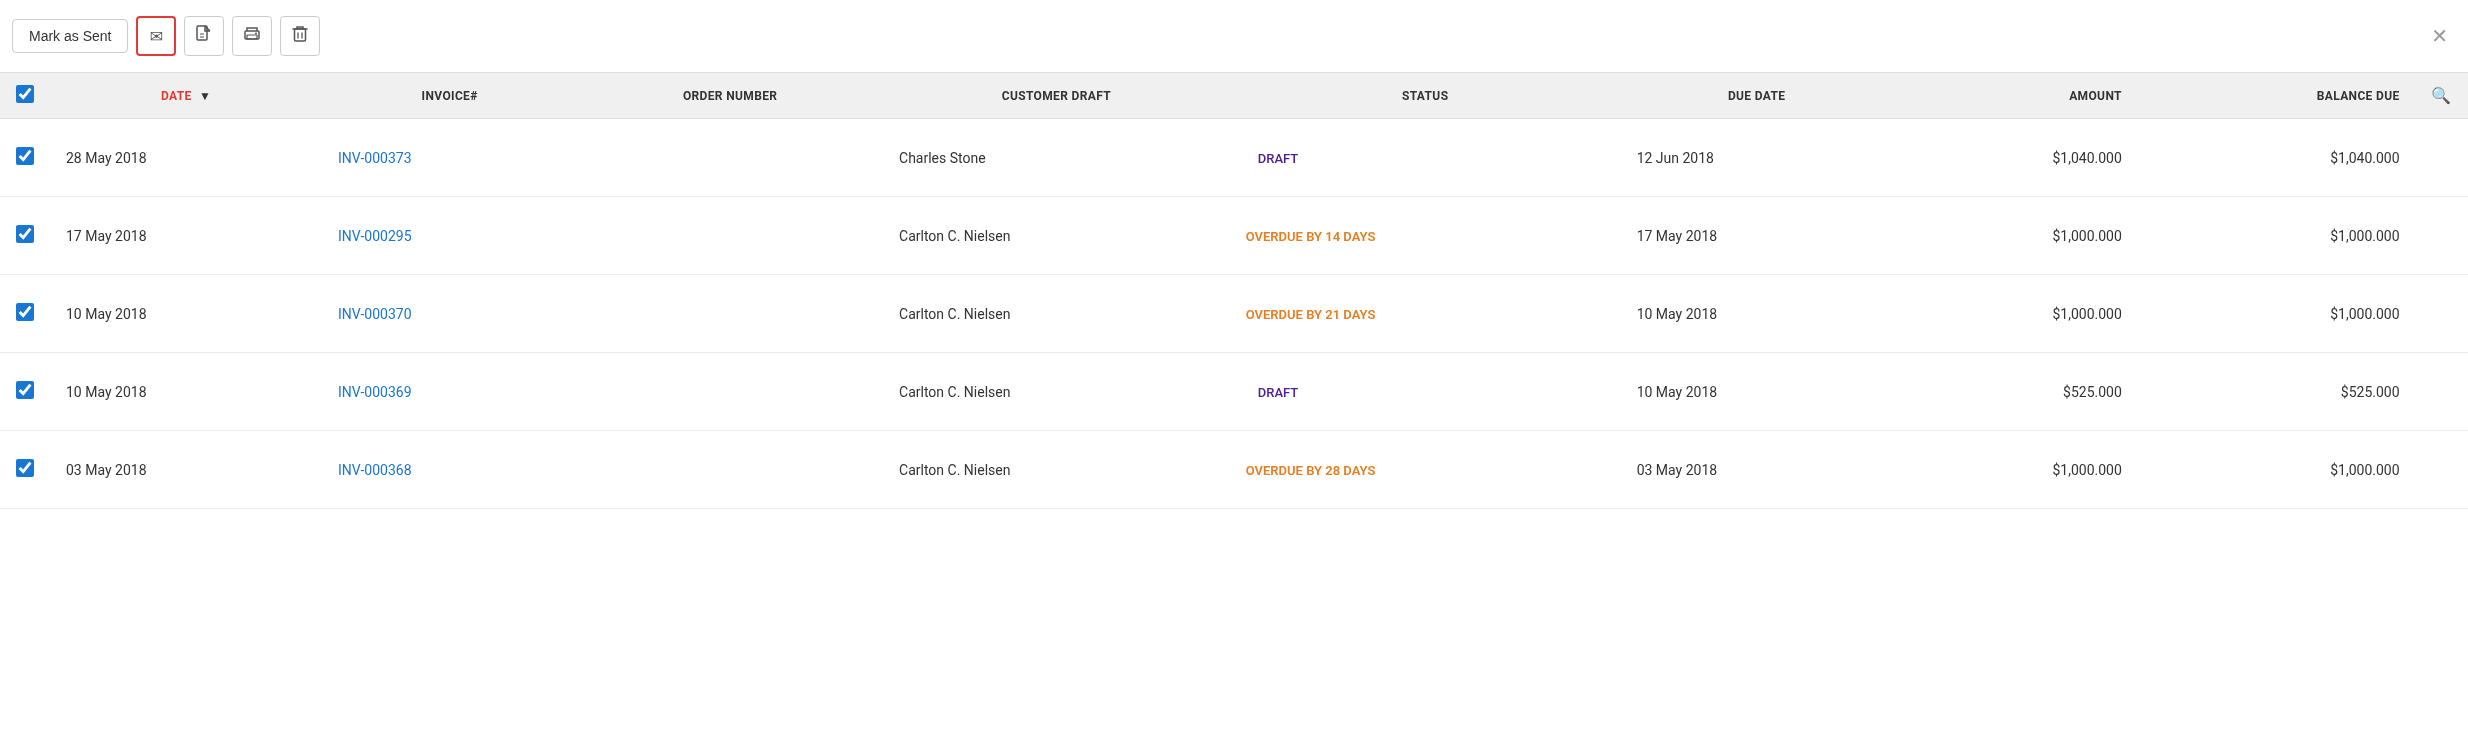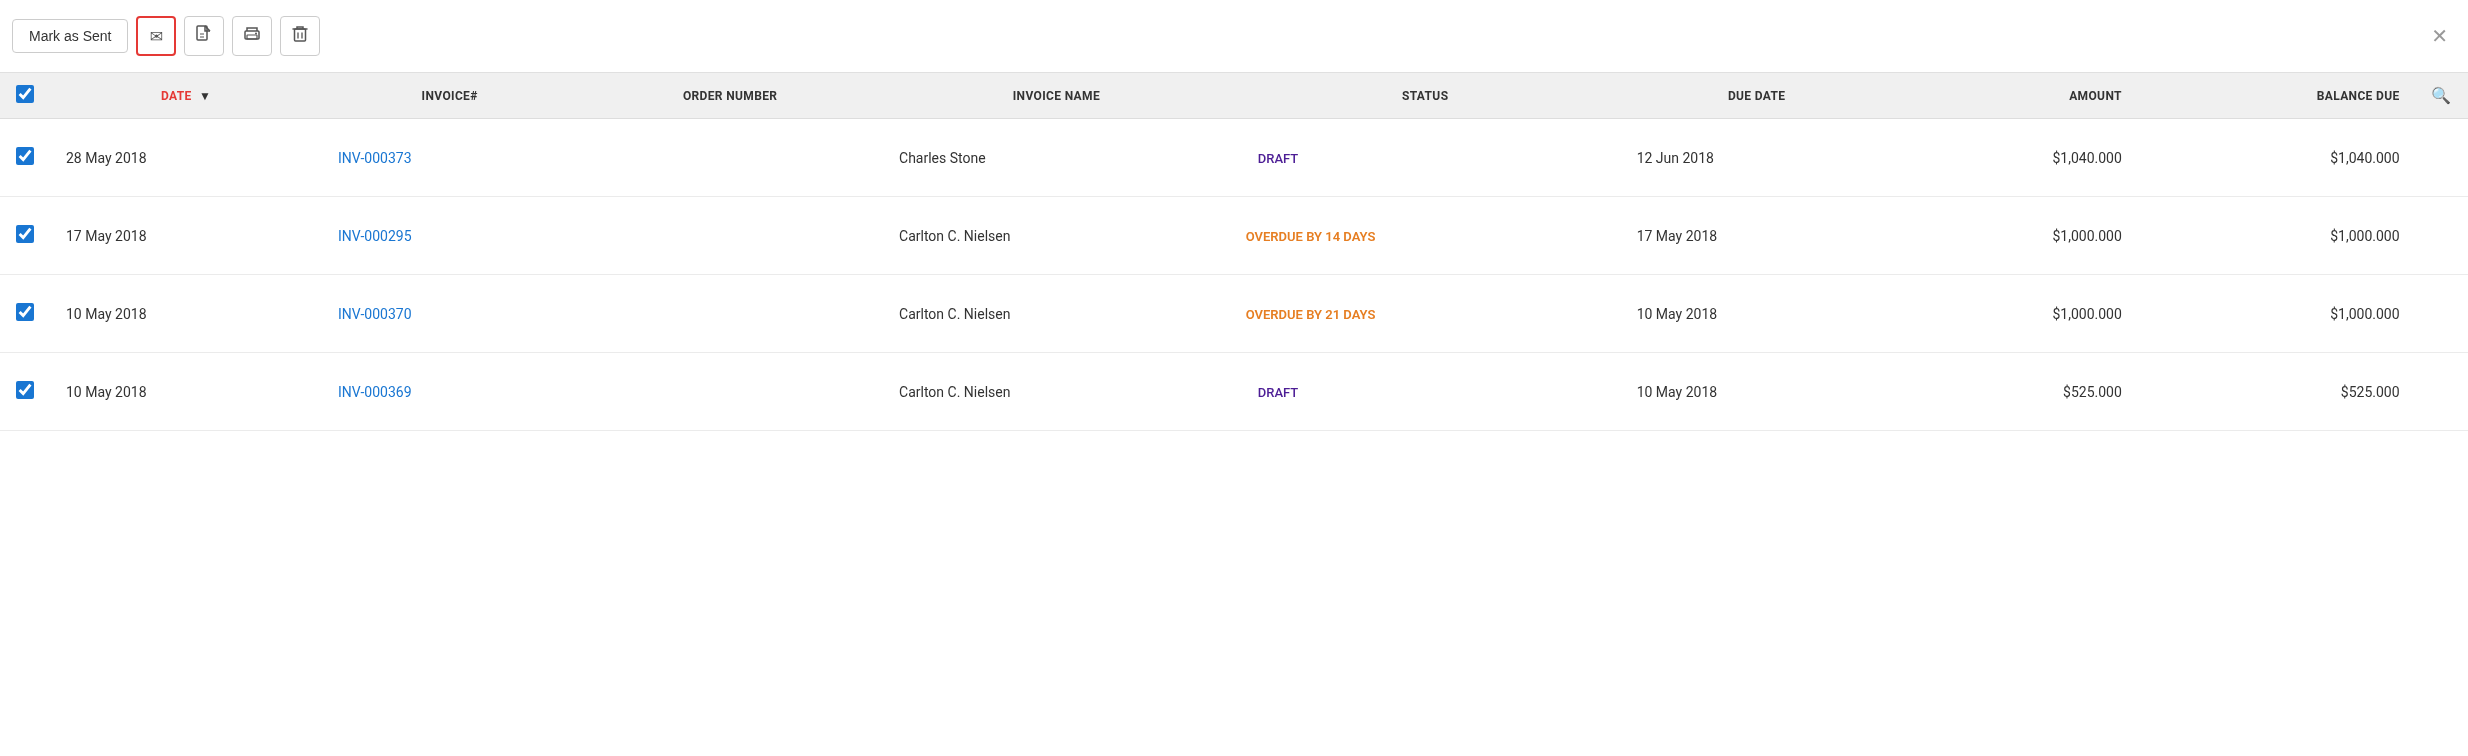--- a/index.html
+++ b/index.html
@@ -188,21 +188,21 @@
       <thead>
         <tr>
           <th class="checkbox-cell">
             <input type="checkbox" class="checkbox" checked="" style="">
           </th>
           <th class="date-col">
             DATE <span class="sort-arrow">▼</span>
           </th>
           <th>INVOICE#</th>
           <th>ORDER NUMBER</th>
-          <th>INVOICE NAME</th>
+          <th>CUSTOMER DRAFT</th>
           <th>STATUS</th>
           <th>DUE DATE</th>
           <th class="amount-col">AMOUNT</th>
           <th class="balance-col">BALANCE DUE</th>
           <th class="search-icon-th">
             <span>🔍</span>
           </th>
         </tr>
       </thead>
       <tbody id="table-body">
@@ -247,16 +247,28 @@
             <td>10 May 2018</td>
             <td><a class="invoice-link" href="#">INV-000369</a></td>
             <td></td>
             <td>Carlton C. Nielsen</td>
             <td><span class="status-draft">DRAFT</span></td>
             <td>10 May 2018</td>
             <td class="amount-col">$525.000</td>
             <td class="balance-col">$525.000</td>
             <td></td>
           </tr>
+          <tr>
+            <td class="checkbox-cell"><input type="checkbox" class="checkbox" checked="" style=""></td>
+            <td>03 May 2018</td>
+            <td><a class="invoice-link" href="#">INV-000368</a></td>
+            <td></td>
+            <td>Carlton C. Nielsen</td>
+            <td><span class="status-overdue">OVERDUE BY 28 DAYS</span></td>
+            <td>03 May 2018</td>
+            <td class="amount-col">$1,000.000</td>
+            <td class="balance-col">$1,000.000</td>
+            <td></td>
+          </tr>
         </tbody>
     </table>
   </div>
 </div>
 
 </body></html>

